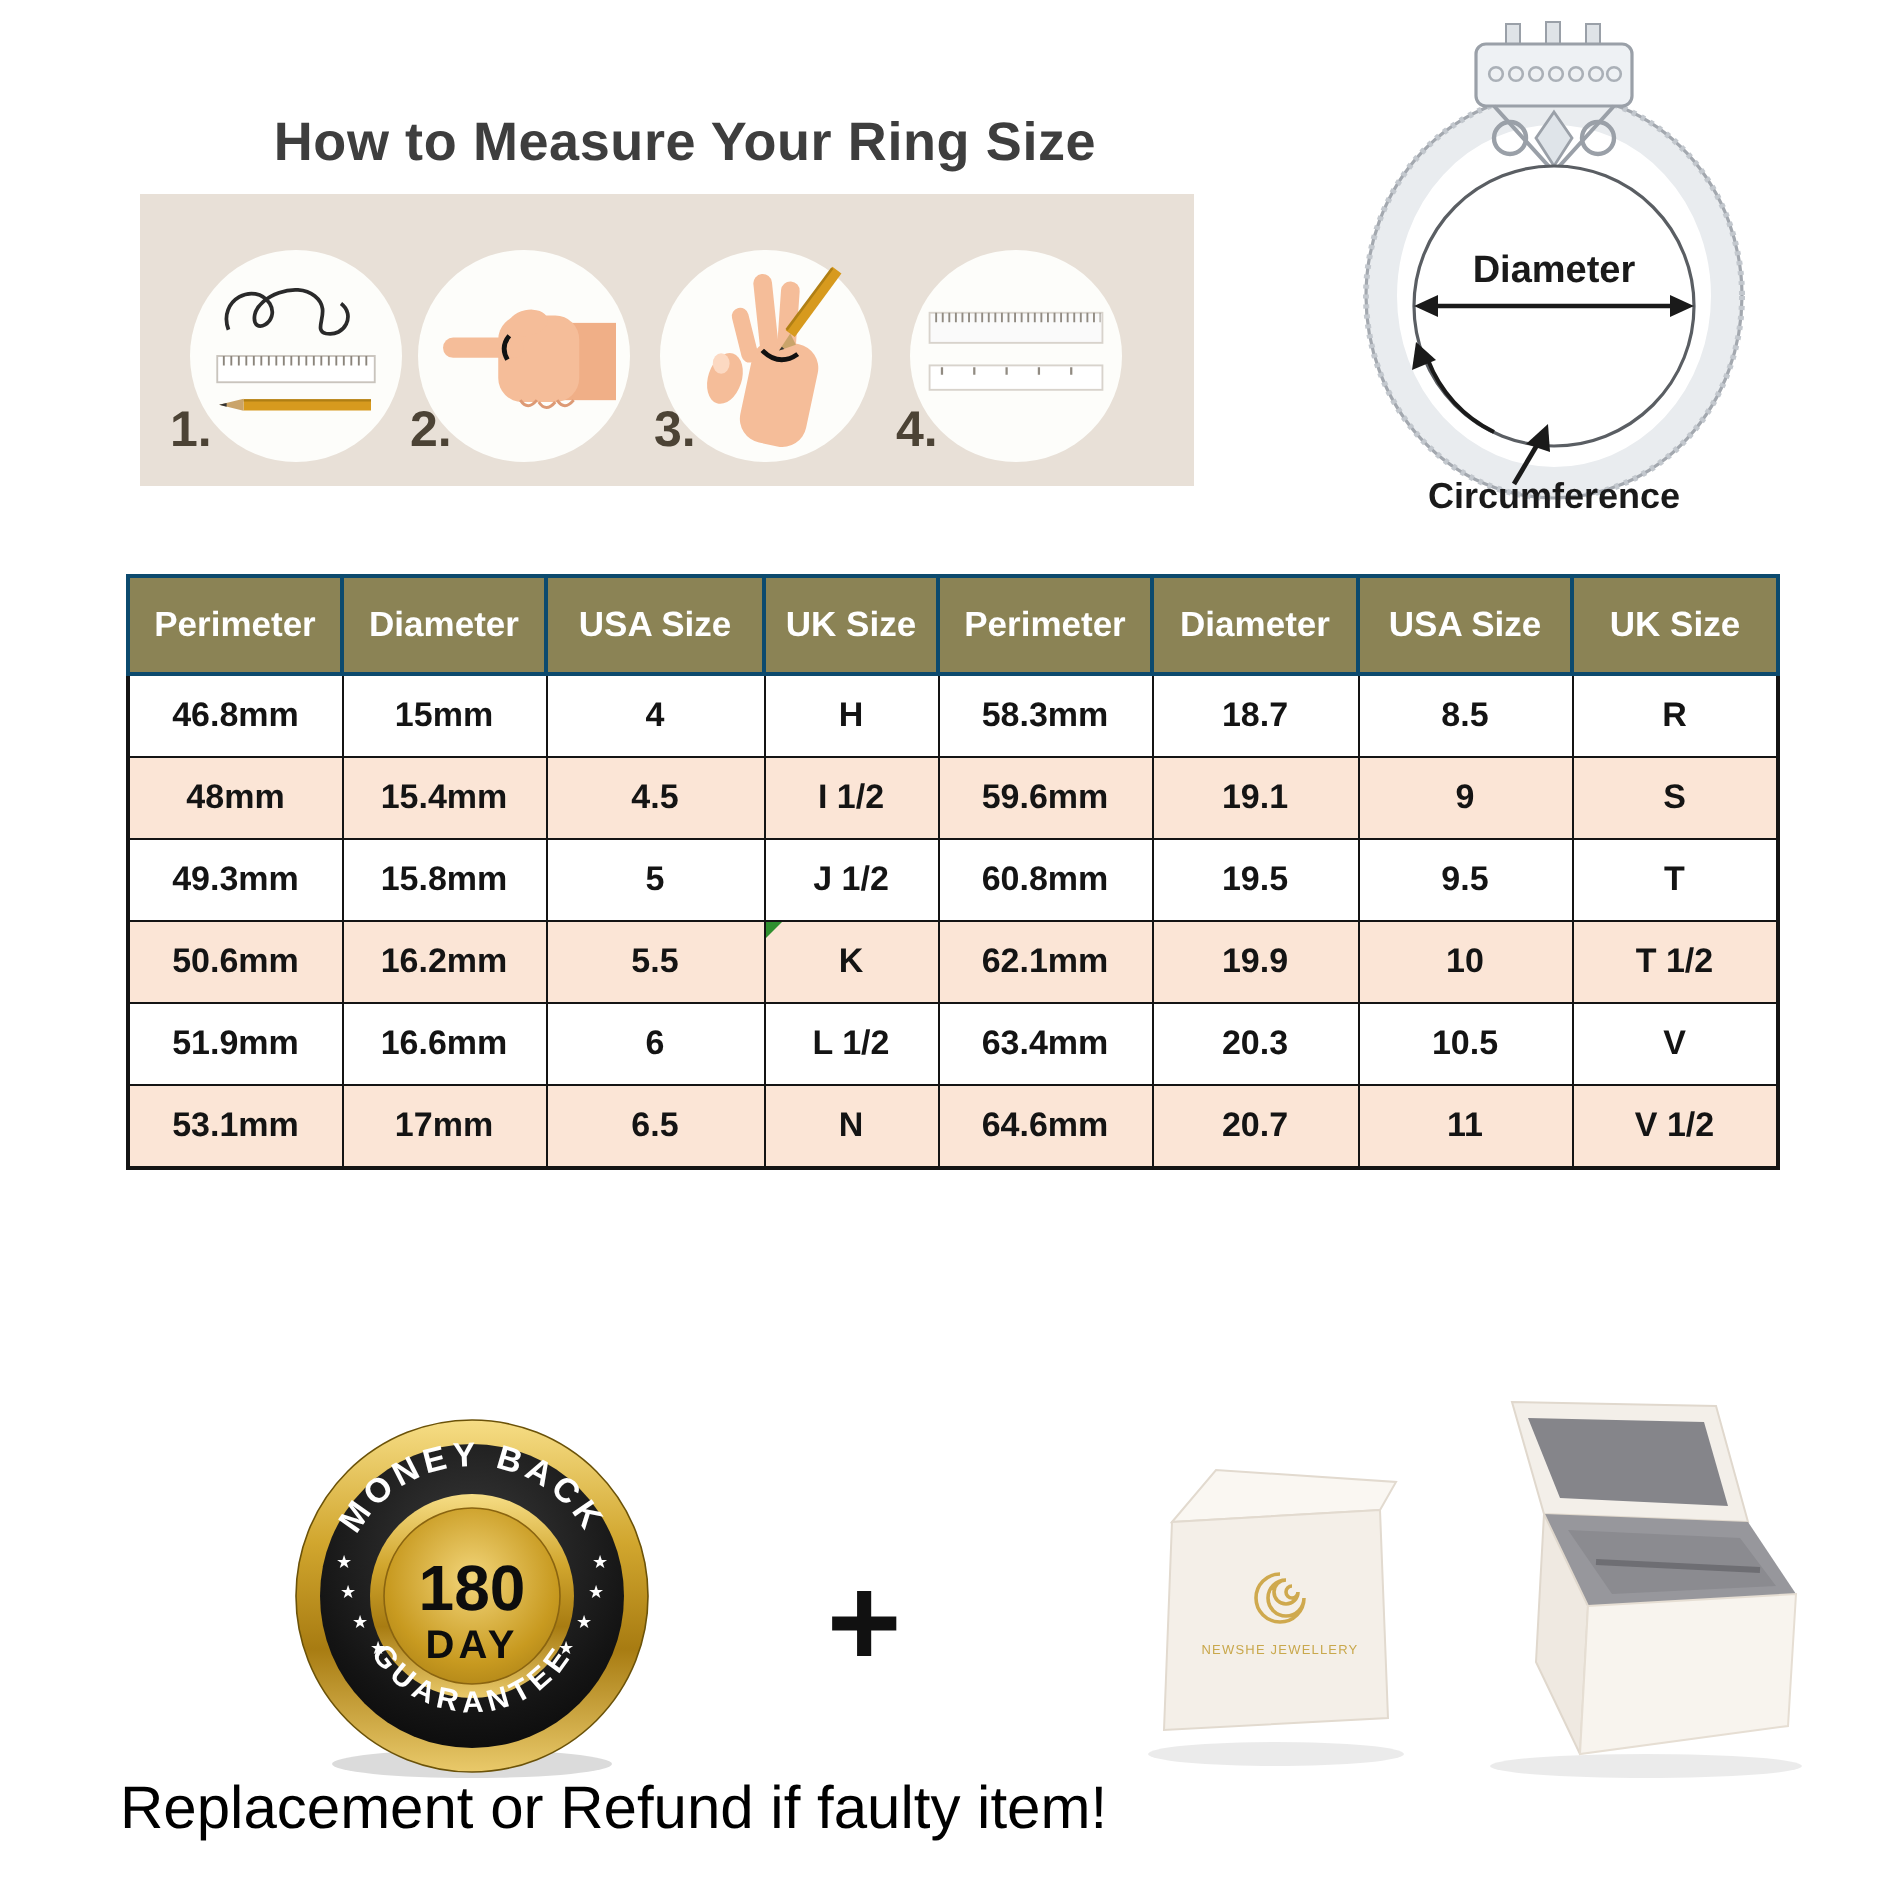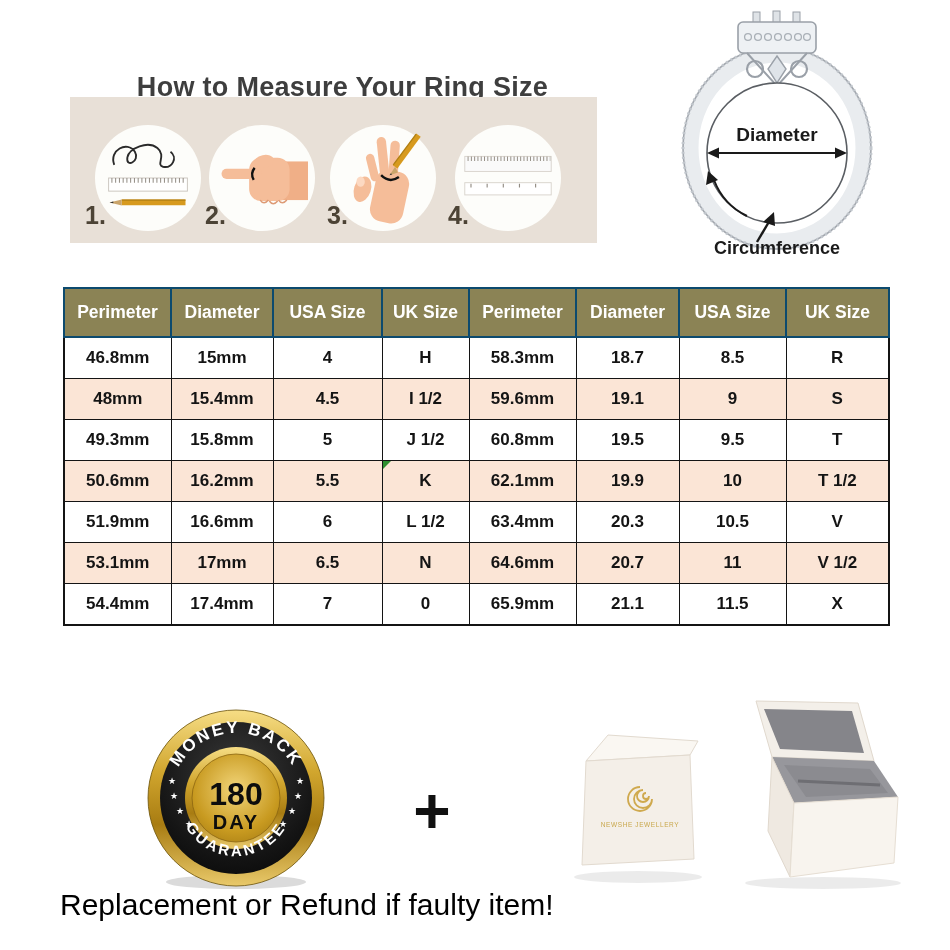--- a/index.html
+++ b/index.html
@@ -1,21 +1,21 @@
 <!DOCTYPE html>
 <html><head>
 <meta charset="utf-8">
 <style>
   html,body{margin:0;padding:0;background:#fff;}
   .canvas{position:relative;width:950px;height:950px;background:#ffffff;overflow:hidden;
           font-family:"Liberation Sans",sans-serif;}
 
   
   .page-title{position:absolute;left:70px;top:56px;width:545px;text-align:center;
-              font-size:27px;font-weight:bold;color:#3e3e3e;letter-spacing:.3px;margin-top:16px;}
+              font-size:27px;font-weight:bold;color:#3e3e3e;letter-spacing:.3px;}
 
   
   .steps-panel{position:absolute;left:70px;top:97px;width:527px;height:146px;background:#e8e0d7;}
   .step-circle{position:absolute;top:28px;width:106px;height:106px;border-radius:50%;
                background:#fdfdfa;display:flex;align-items:center;justify-content:center;}
   .step-circle.c1{left:25px;} .step-circle.c2{left:139px;}
   .step-circle.c3{left:260px;} .step-circle.c4{left:385px;}
   .step-num{position:absolute;top:104px;font-size:25px;font-weight:bold;color:#4c4335;}
   .step-num.n1{left:15px;} .step-num.n2{left:135px;}
   .step-num.n3{left:257px;} .step-num.n4{left:378px;}
@@ -227,30 +227,20 @@
         </tr>
         <tr>
           <td>53.1mm</td>
           <td>17mm</td>
           <td>6.5</td>
           <td>N</td>
           <td>64.6mm</td>
           <td>20.7</td>
           <td>11</td>
           <td>V 1/2</td>
-        </tr>
-        <tr>
-          <td>54.4mm</td>
-          <td>17.4mm</td>
-          <td>7</td>
-          <td>0</td>
-          <td>65.9mm</td>
-          <td>21.1</td>
-          <td>11.5</td>
-          <td>X</td>
         </tr>
       </tbody>
   </table>
 
   <svg class="badge" width="180" height="182" viewBox="0 0 180 182">
     <defs>
       <linearGradient id="goldLin" x1="0" y1="0" x2="0" y2="1">
         <stop offset="0" stop-color="#f6dd85"></stop>
           <stop offset="0.35" stop-color="#d1a62e"></stop>
         <stop offset="0.65" stop-color="#a87c12"></stop>

